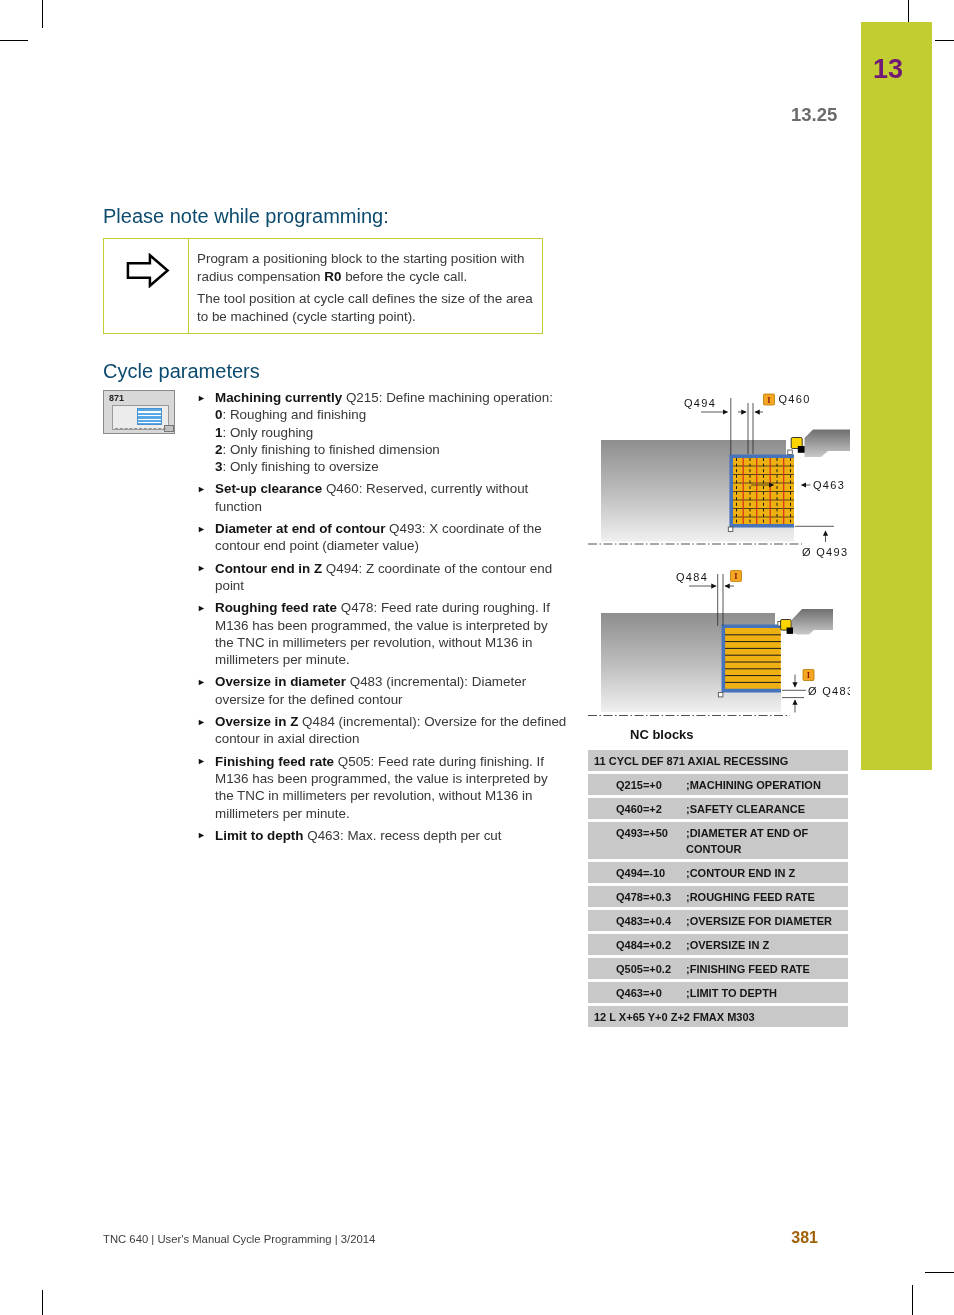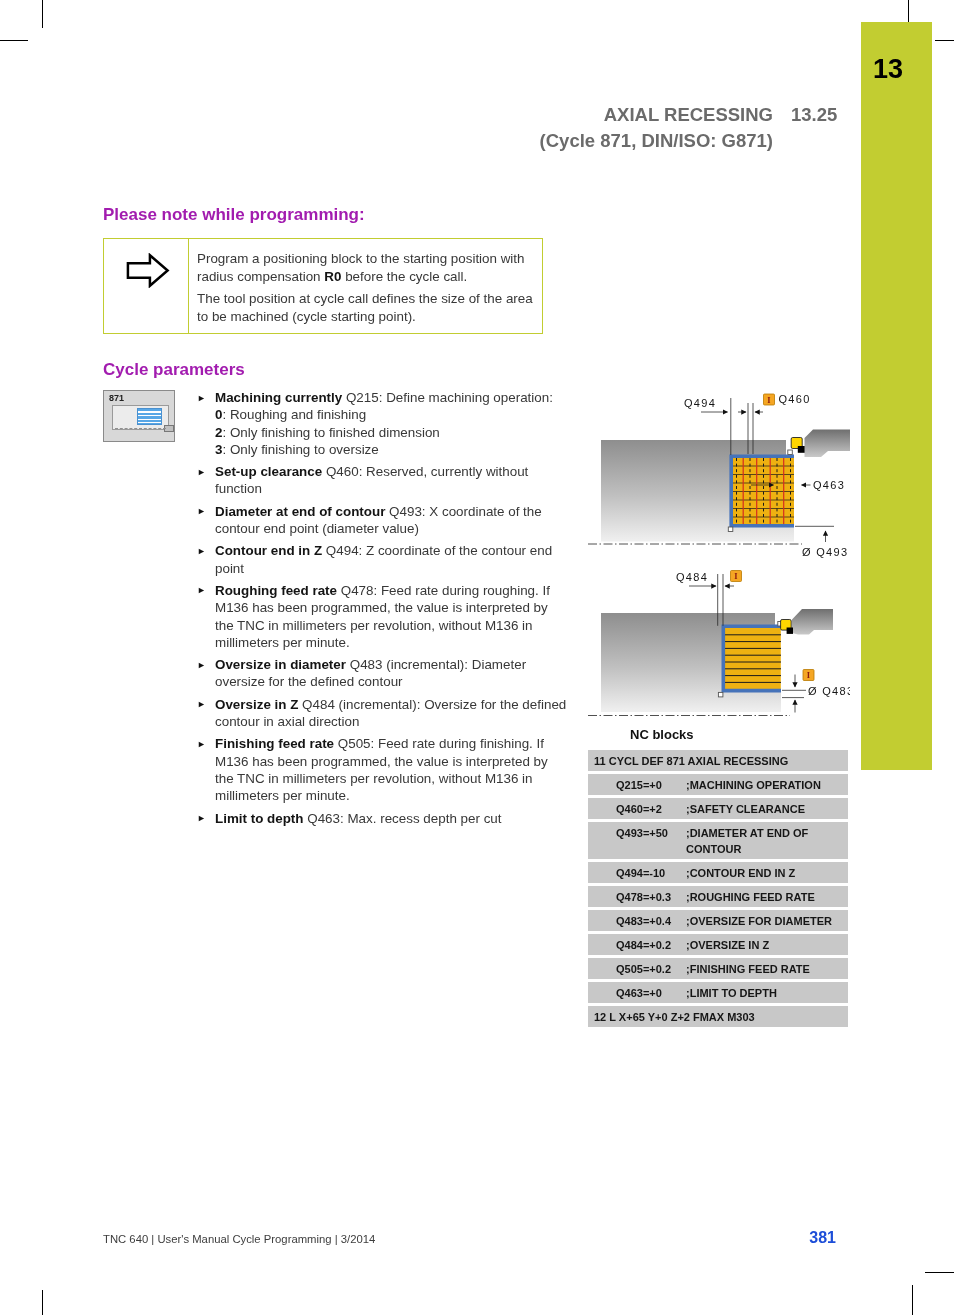--- a/index.html
+++ b/index.html
@@ -4,40 +4,40 @@
 <style>
   html,body{margin:0;padding:0;background:#ffffff;}
   #page{position:relative;width:954px;height:1315px;background:#fff;overflow:hidden;
         font-family:"Liberation Sans",sans-serif;color:#383838;}
 
   
   .crop{position:absolute;background:#000;}
 
   
   .chapter-bar{position:absolute;left:861px;top:22px;width:71px;height:748px;background:#c2cd31;}
-  .chapter-bar .num{display:block;margin:32px 1px 0 12px;color:#000000;font-size:27px;font-weight:bold;}
+  .chapter-bar .num{display:block;margin:32px 1px 0 12px;color:#701a75;font-size:27px;font-weight:bold;}
 
   
   .hdr-title{position:absolute;top:102px;right:181px;text-align:right;
              font-size:18.5px;font-weight:bold;color:#6b6b6b;line-height:26px;white-space:nowrap;}
   .hdr-num{position:absolute;top:102px;left:791px;font-size:18.5px;font-weight:bold;color:#6b6b6b;line-height:26px;}
 
   
-  .h2{position:absolute;left:103px;font-size:17px;font-weight:bold;color:#a21caf;}
+  .h2{position:absolute;left:103px;font-size:20px;font-weight:normal;color:#0c4a6e;}
 
   
   .note-box{position:absolute;left:103px;top:238px;width:438px;height:94px;border:1.4px solid #c2cd31;}
   .note-box .divider{position:absolute;left:84px;top:0;bottom:0;width:1.4px;background:#c2cd31;}
   .note-icon{position:absolute;left:22px;top:14px;}
   .note-text{position:absolute;left:93px;top:11px;width:338px;font-size:13.4px;line-height:18.3px;color:#383838;}
   .note-text p{margin:0 0 3px 0;}
   .note-text b{color:#141414;}
 
   
-  .cycle-icon{position:absolute;left:103px;top:390px;width:72px;height:52px;background:#d8d8d8;border:1px solid #8a8a8a;box-sizing:border-box;}
+  .cycle-icon{position:absolute;left:103px;top:390px;width:72px;height:44px;background:#d8d8d8;border:1px solid #8a8a8a;box-sizing:border-box;}
   .ci-label{position:absolute;left:5px;top:2px;font-size:9px;font-weight:bold;color:#222;}
   .ci-screen{position:absolute;left:8px;top:14px;width:55px;height:23px;background:#ececec;border:1px solid #9a9a9a;}
   .ci-block{position:absolute;right:6px;top:2px;width:23px;height:15px;
             background:repeating-linear-gradient(#58a7e6 0 2.5px,#ffffff 2.5px 3.6px);border:1px solid #4a90cf;}
   .ci-tool{position:absolute;right:-6px;bottom:-3px;width:8px;height:5px;background:#c0c0c0;border:1px solid #777;}
   .ci-base{position:absolute;left:2px;right:2px;bottom:0;border-bottom:1px dashed #909090;}
 
   .param-list{position:absolute;left:197px;top:389px;width:372px;}
   .param-item{display:flex;margin-bottom:5px;}
   .tri{width:18px;flex:0 0 18px;font-size:9px;color:#111;padding-top:3.5px;}
@@ -52,43 +52,39 @@
   
   .nc-head{position:absolute;left:588px;top:727px;font-size:13px;font-weight:bold;color:#111;padding-left:42px;}
   .nc-table{position:absolute;left:588px;top:750px;width:260px;display:flex;flex-direction:column;gap:3px;}
   .nc-row{background:#c8c8c8;color:#161616;font-weight:bold;font-size:11px;line-height:16px;
           padding:2.5px 6px;box-sizing:border-box;}
   .nc-full{}
   .nc-indent{display:grid;grid-template-columns:70px 1fr;padding-left:28px;}
 
   
   .foot-left{position:absolute;left:103px;top:1233px;font-size:11.3px;color:#3d3d3d;}
-  .foot-page{position:absolute;top:1229px;right:118px;font-size:16px;font-weight:bold;color:#1d4ed8;}
+  .foot-page{position:absolute;top:1229px;right:136px;font-size:16px;font-weight:bold;color:#a16207;}
 </style>
 </head>
 <body>
 
 <div id="page">
 
   <div class="crop" style="left:42px;top:0;width:1px;height:28px;"></div>
   <div class="crop" style="left:0;top:40px;width:28px;height:1px;"></div>
   <div class="crop" style="left:908px;top:0;width:1px;height:22px;"></div>
   <div class="crop" style="left:935px;top:40px;width:19px;height:1px;"></div>
   <div class="crop" style="left:925px;top:1272px;width:29px;height:1px;"></div>
   <div class="crop" style="left:912px;top:1285px;width:1px;height:30px;"></div>
   <div class="crop" style="left:42px;top:1290px;width:1px;height:25px;"></div>
 
   <div class="chapter-bar">
     <span class="num">13</span>
   </div>
 
-  <div class="hdr-title">
-    <div>AXIAL RECESSING</div>
-    <div>(Cycle 871, DIN/ISO: G871)</div>
-  </div>
   <div class="hdr-num">13.25</div>
 
   <div class="h2" style="top:205px;">Please note while programming:</div>
   <div class="note-box">
     <div class="divider"></div>
     <span class="note-icon">
       <svg width="44" height="35" viewBox="0 0 46 36">
         <polygon points="2,10.5 25,10.5 25,2 43.5,18 25,34 25,25.5 2,25.5" fill="#fff" stroke="#000" stroke-width="2.6" stroke-linejoin="miter"></polygon>
       </svg>
     </span>
@@ -103,21 +99,21 @@
     <span class="ci-label">871</span>
     <span class="ci-screen">
       <span class="ci-block"></span>
       <span class="ci-tool"></span>
       <span class="ci-base"></span>
     </span>
   </div>
   <div class="param-list" id="param-list">
       <div class="param-item">
         <span class="tri">►</span>
-        <div class="ptext"><b>Machining currently</b> Q215: Define machining operation:<div class="opt"><b>0</b>: Roughing and finishing</div><div class="opt"><b>2</b>: Only finishing to finished dimension</div><div class="opt"><b>3</b>: Only finishing to oversize</div></div>
+        <div class="ptext"><b>Machining currently</b> Q215: Define machining operation:<div class="opt"><b>0</b>: Roughing and finishing</div><div class="opt"><b>1</b>: Only roughing</div><div class="opt"><b>2</b>: Only finishing to finished dimension</div><div class="opt"><b>3</b>: Only finishing to oversize</div></div>
       </div>
       <div class="param-item">
         <span class="tri">►</span>
         <div class="ptext"><b>Set-up clearance</b> Q460: Reserved, currently without function</div>
       </div>
       <div class="param-item">
         <span class="tri">►</span>
         <div class="ptext"><b>Diameter at end of contour</b> Q493: X coordinate of the contour end point (diameter value)</div>
       </div>
       <div class="param-item">

